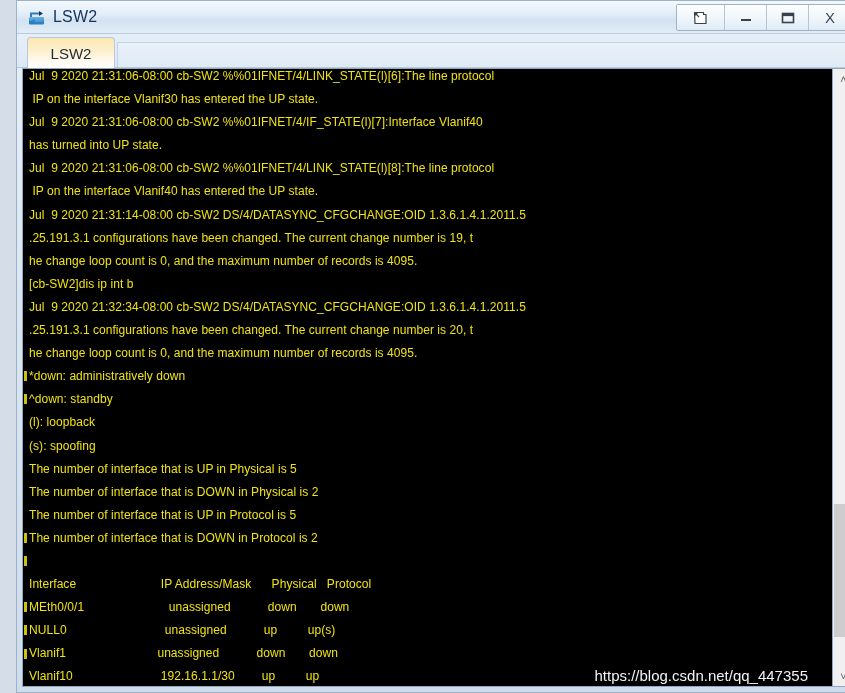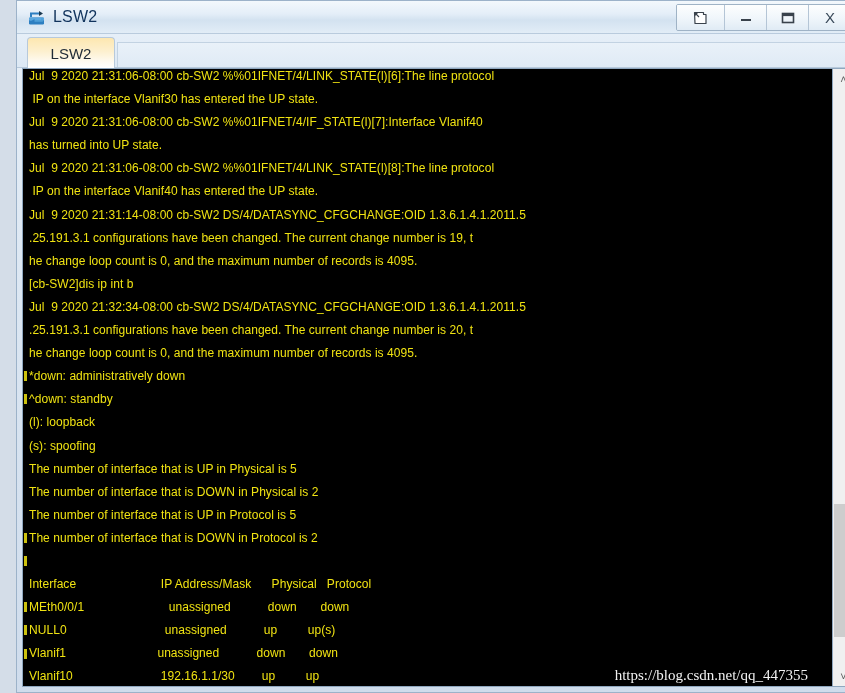--- a/index.html
+++ b/index.html
@@ -189,21 +189,21 @@
     height: 23%;
     background: #cdcdcd;
     cursor: pointer;
   }
 
   
   #watermark {
     position: absolute;
     right: 24px;
     bottom: 2px;
-    font-family: Liberation Serif, serif;
+    font-family: Liberation Sans, sans-serif;
     font-size: 15px;
     color: #ffffff;
     opacity: 0.95;
     white-space: nowrap;
     pointer-events: none;
     z-index: 5;
   }
 </style>
 </head>
 <body>

